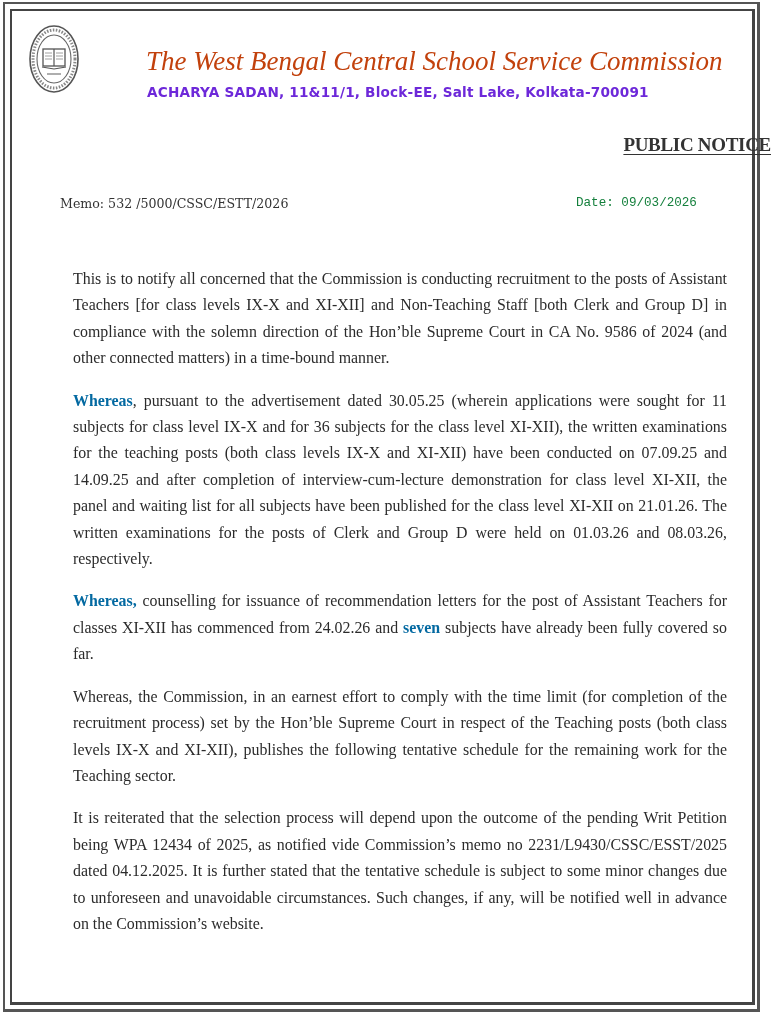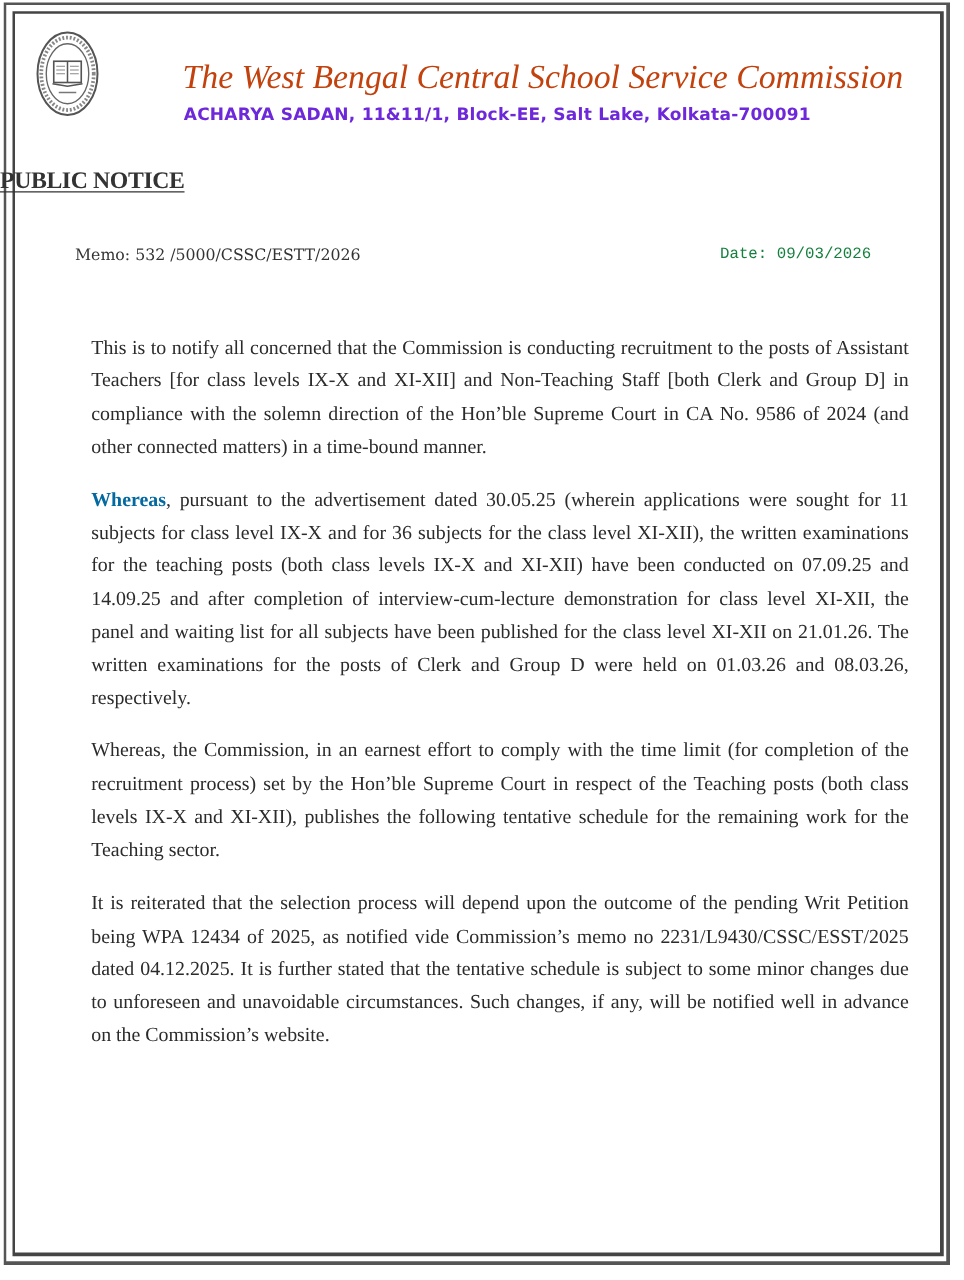--- a/index.html
+++ b/index.html
@@ -21,21 +21,21 @@
     position: absolute; left: 146px; top: 46px; width: 560px;
     font-family: "Liberation Serif", serif; font-style: italic;
     font-size: 27px; color: #c2410c; white-space: nowrap; letter-spacing: 0px;
   }
   .address {
     position: absolute; left: 147px; top: 84px;
     font-family: "DejaVu Sans", sans-serif; font-weight: bold;
     font-size: 13.6px; color: #6d28d9; white-space: nowrap; letter-spacing: 0.2px;
   }
   .notice-heading {
-    position: absolute; left: 0; width: 771px; top: 134px; text-align: left;
+    position: absolute; left: 0; width: 771px; top: 134px; text-align: right;
   }
   .notice-heading span {
     font-family: "Liberation Serif", serif; font-weight: bold; font-size: 19px;
     color: #333; text-decoration: underline; text-underline-offset: 3px;
     letter-spacing: -0.3px;
   }
   .memo {
     position: absolute; left: 60px; top: 196px;
     font-family: "DejaVu Serif", serif; font-size: 12.6px; color: #333; white-space: nowrap;
   }
@@ -81,15 +81,16 @@
 <div class="notice-heading">
   <span>PUBLIC NOTICE</span>
 </div>
 
 <div class="memo">Memo: 532 /5000/CSSC/ESTT/2026</div>
 <div class="date">Date:  09/03/2026</div>
 
 <div class="body-text">
   <p>This is to notify all concerned that the Commission is conducting recruitment to the posts of Assistant Teachers [for class levels IX-X and XI-XII] and Non-Teaching Staff [both Clerk and Group D] in compliance with the solemn direction of the Hon’ble Supreme Court in CA No. 9586 of 2024 (and other connected matters) in a time-bound manner.</p>
   <p><b>Whereas</b><span>, pursuant to the advertisement dated 30.05.25 (wherein applications were sought for 11 subjects for class level IX-X and for 36 subjects for the class level XI-XII), the written examinations for the teaching posts (both class levels IX-X and XI-XII) have been conducted on 07.09.25 and 14.09.25 and after completion of interview-cum-lecture demonstration for class level XI-XII, the panel and waiting list for all subjects have been published for the class level XI-XII on 21.01.26. The written examinations for the posts of Clerk and Group D were held on 01.03.26 and 08.03.26, respectively.</span></p>
+  <p><b>Whereas,</b><span> counselling for issuance of recommendation letters for the post of Assistant Teachers for classes XI-XII has commenced from 24.02.26 and </span><b>seven</b><span> subjects have already been fully covered so far.</span></p>
   <p>Whereas, the Commission, in an earnest effort to comply with the time limit (for completion of the recruitment process) set by the Hon’ble Supreme Court in respect of the Teaching posts (both class levels IX-X and XI-XII), publishes the following tentative schedule for the remaining work for the Teaching sector.</p>
   <p>It is reiterated that the selection process will depend upon the outcome of the pending Writ Petition being WPA 12434 of 2025, as notified vide Commission’s memo no 2231/L9430/CSSC/ESST/2025 dated 04.12.2025. It is further stated that the tentative schedule is subject to some minor changes due to unforeseen and unavoidable circumstances. Such changes, if any, will be notified well in advance on the Commission’s website.</p>
 </div>
 
 </body></html>

